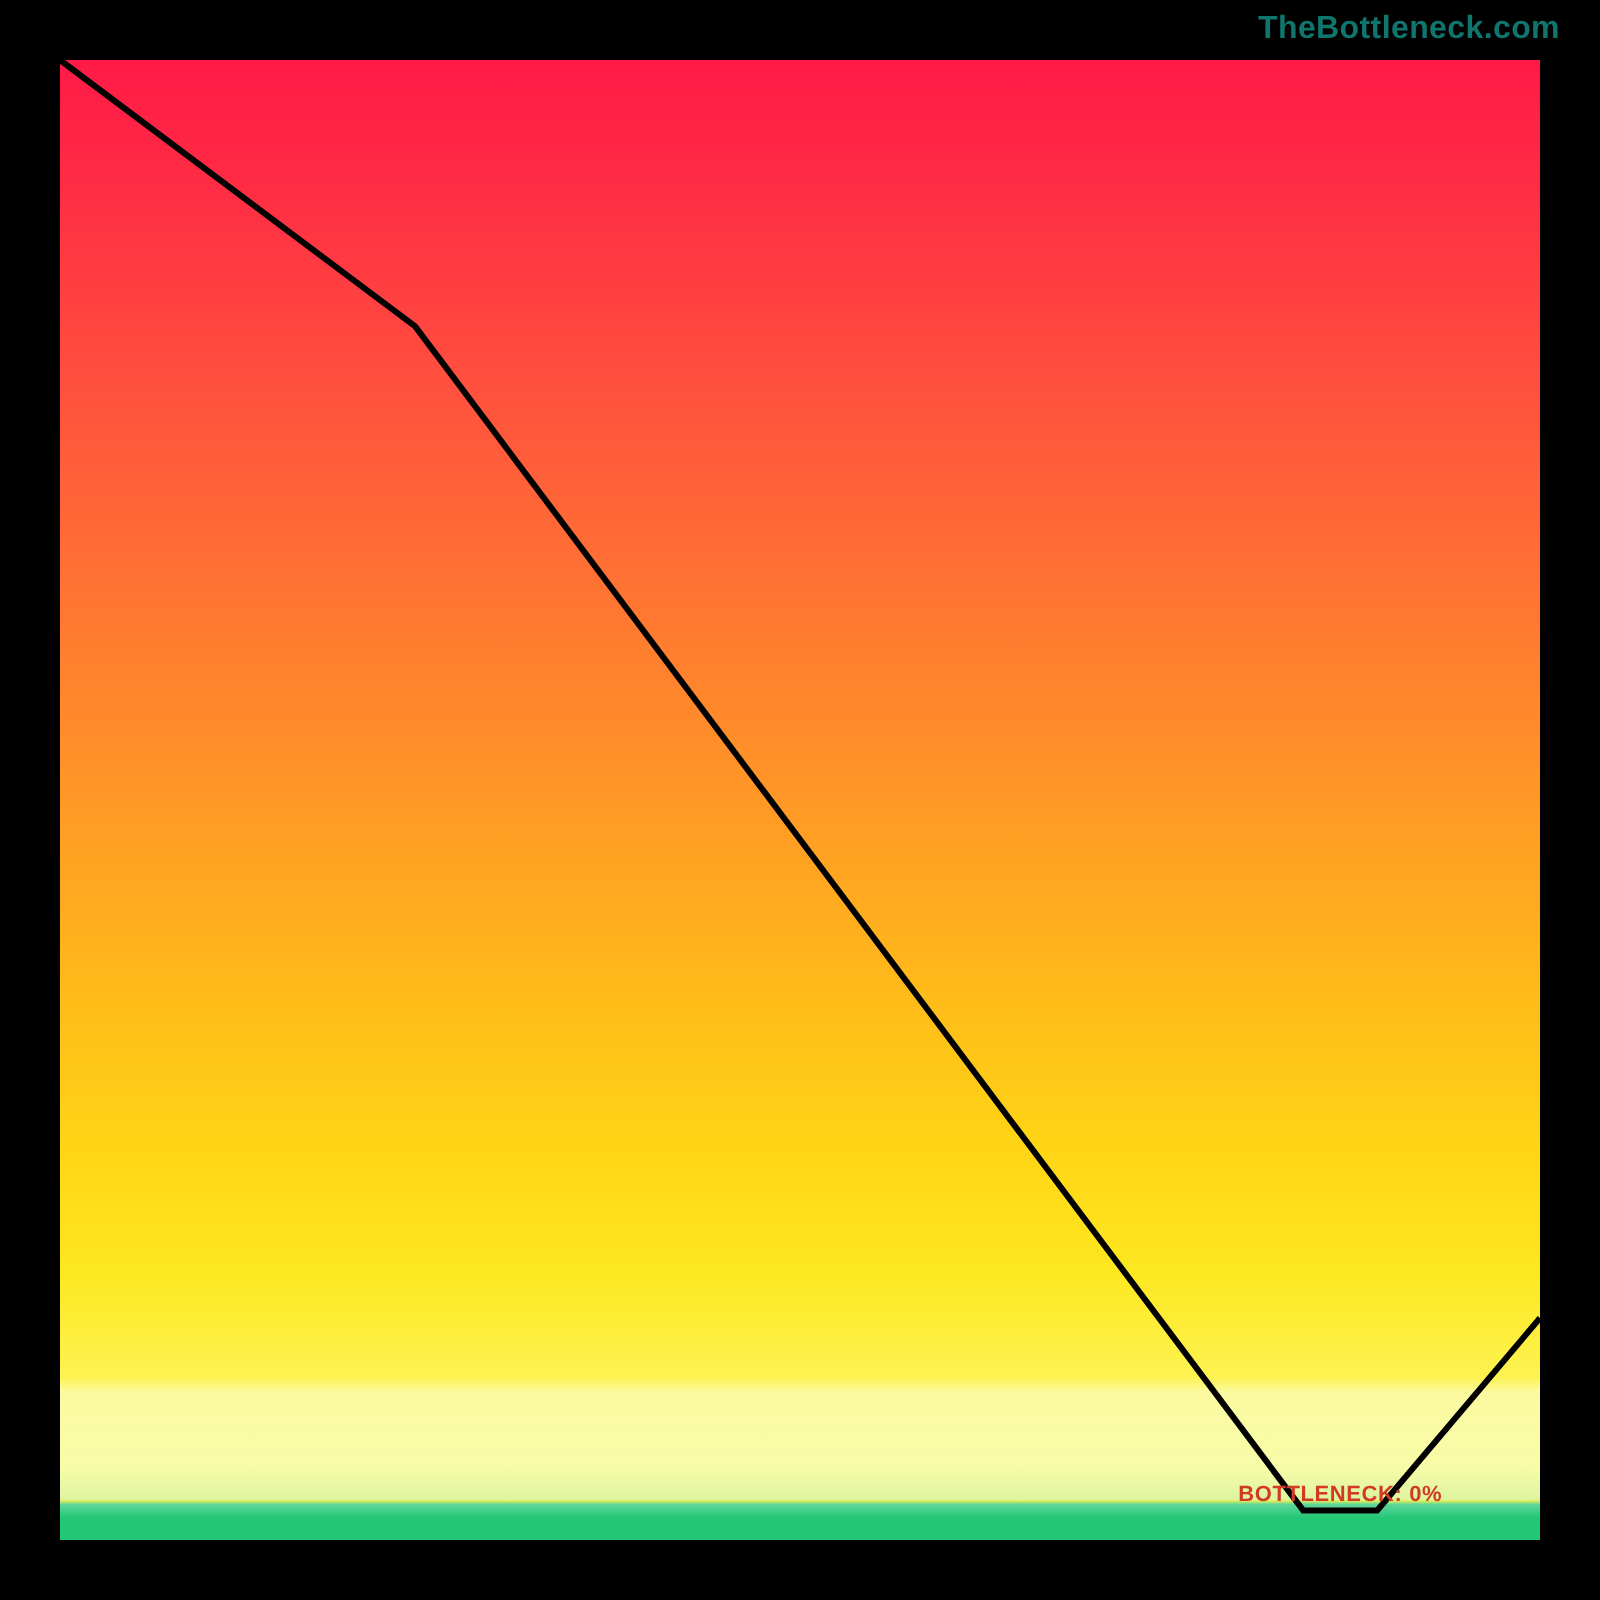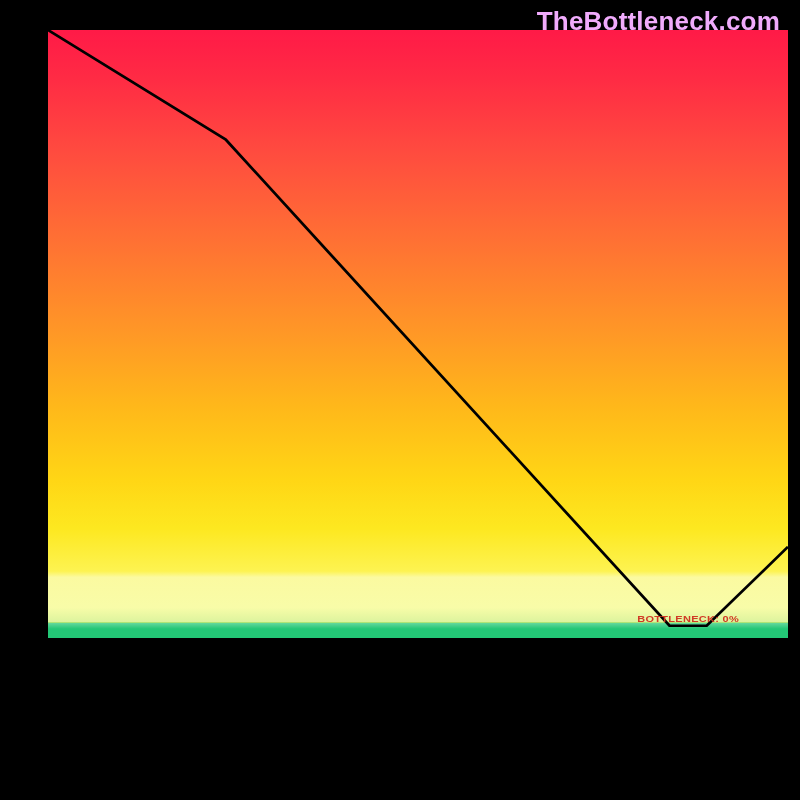--- a/index.html
+++ b/index.html
@@ -14,32 +14,32 @@
   .container {
     position: relative;
     width: 800px;
     height: 800px;
     background: #000000;
   }
   .watermark {
     position: absolute;
     top: 6px;
     right: 20px;
-    color: #f0abfc;
-    font-size: 26px;
+    color: #0f766e;
+    font-size: 16px;
     font-weight: bold;
     letter-spacing: 0.2px;
     user-select: none;
   }
   .plot-area {
     position: absolute;
-    left: 48px;
+    left: 30px;
     top: 30px;
     width: 740px;
-    height: 608px;
+    height: 740px;
     border-radius: 26px;
   }
   
   .gradient-bg {
     position: absolute;
     inset: 0;
     background:
       
       linear-gradient(to bottom,
         rgba(0,0,0,0)   0%,

